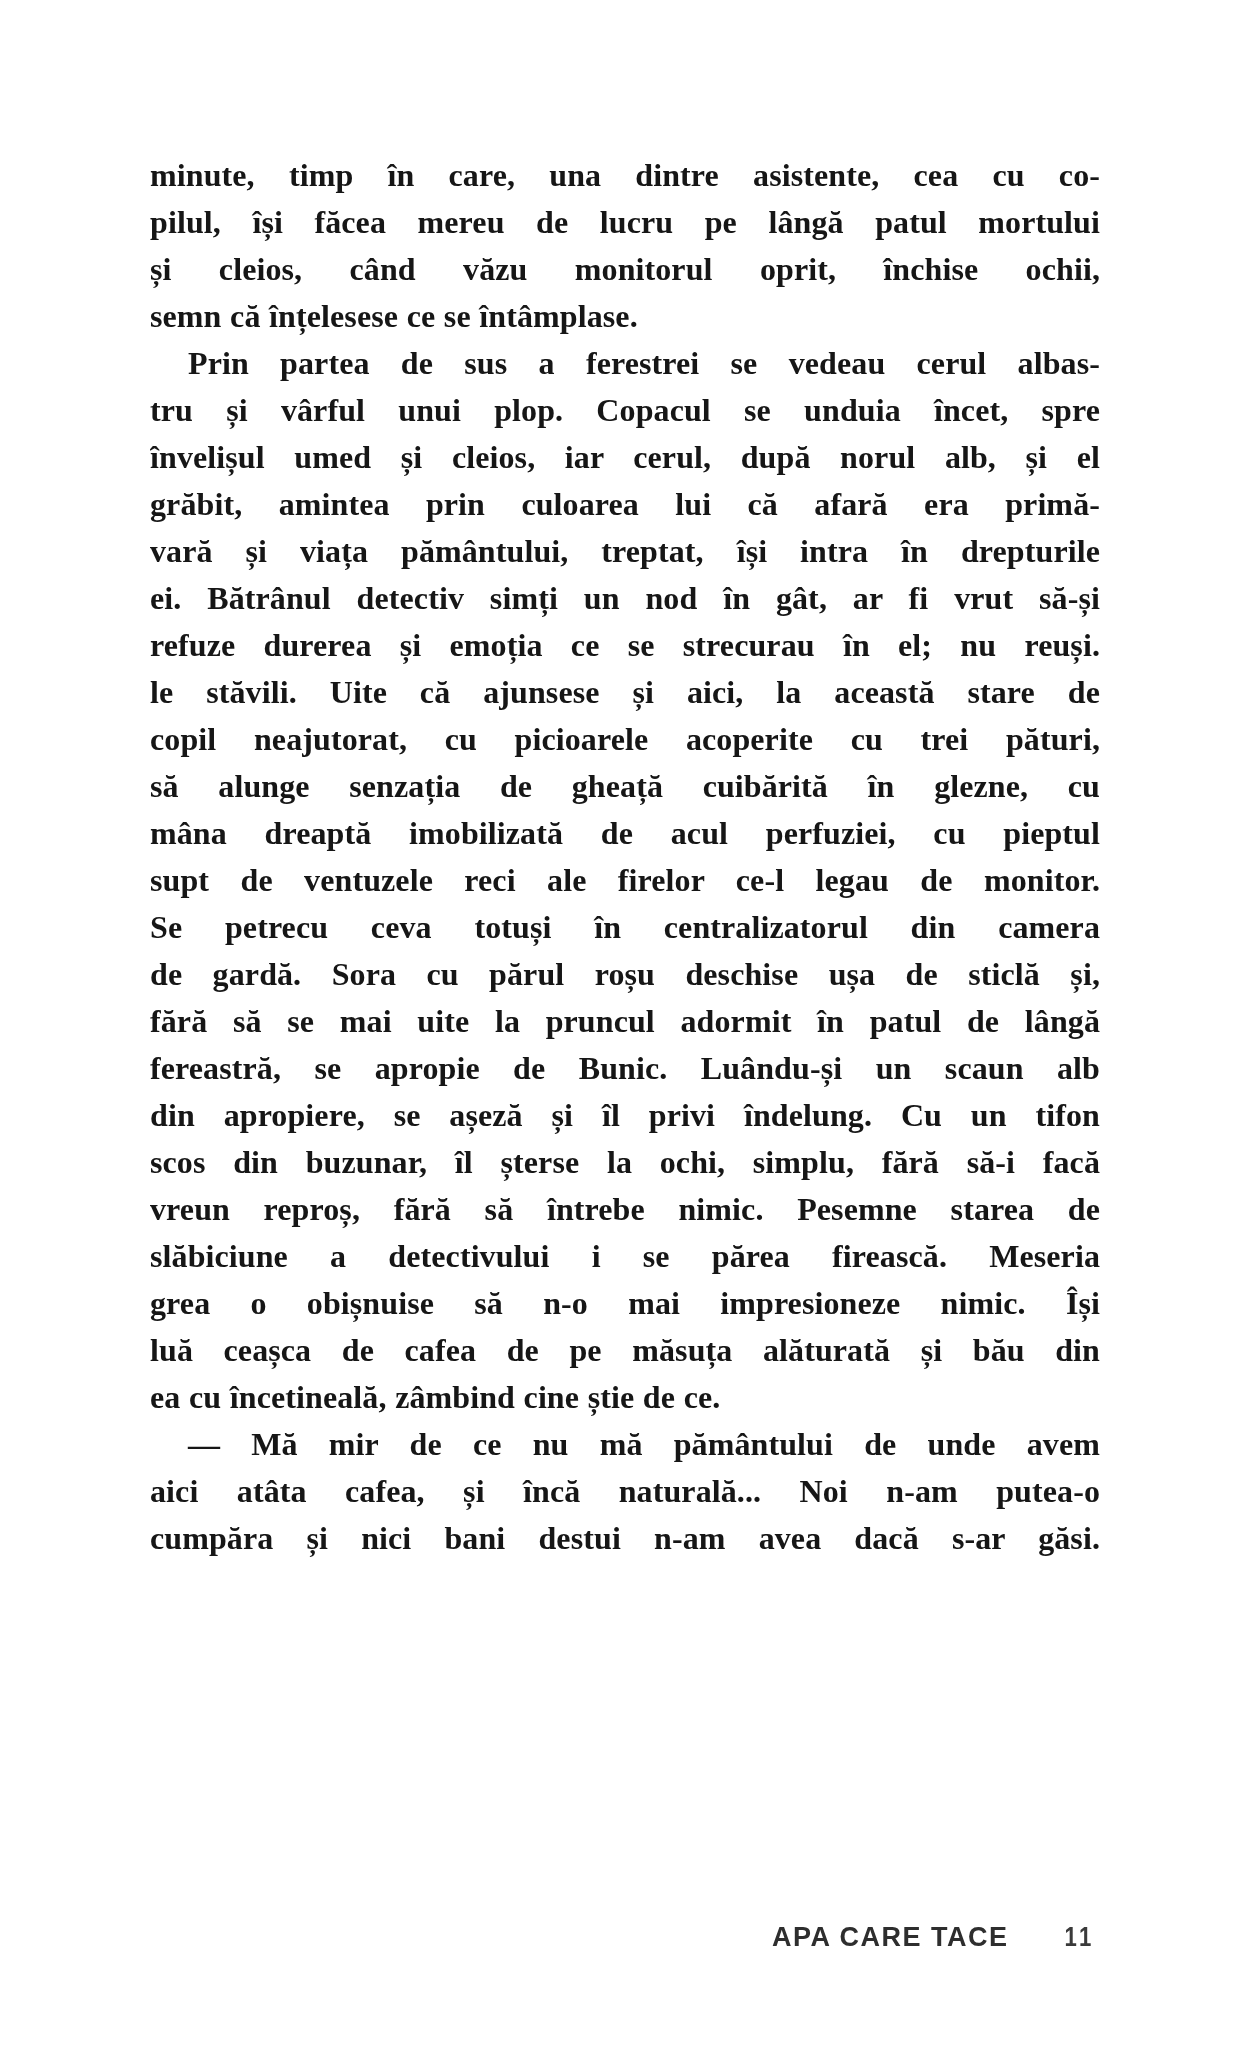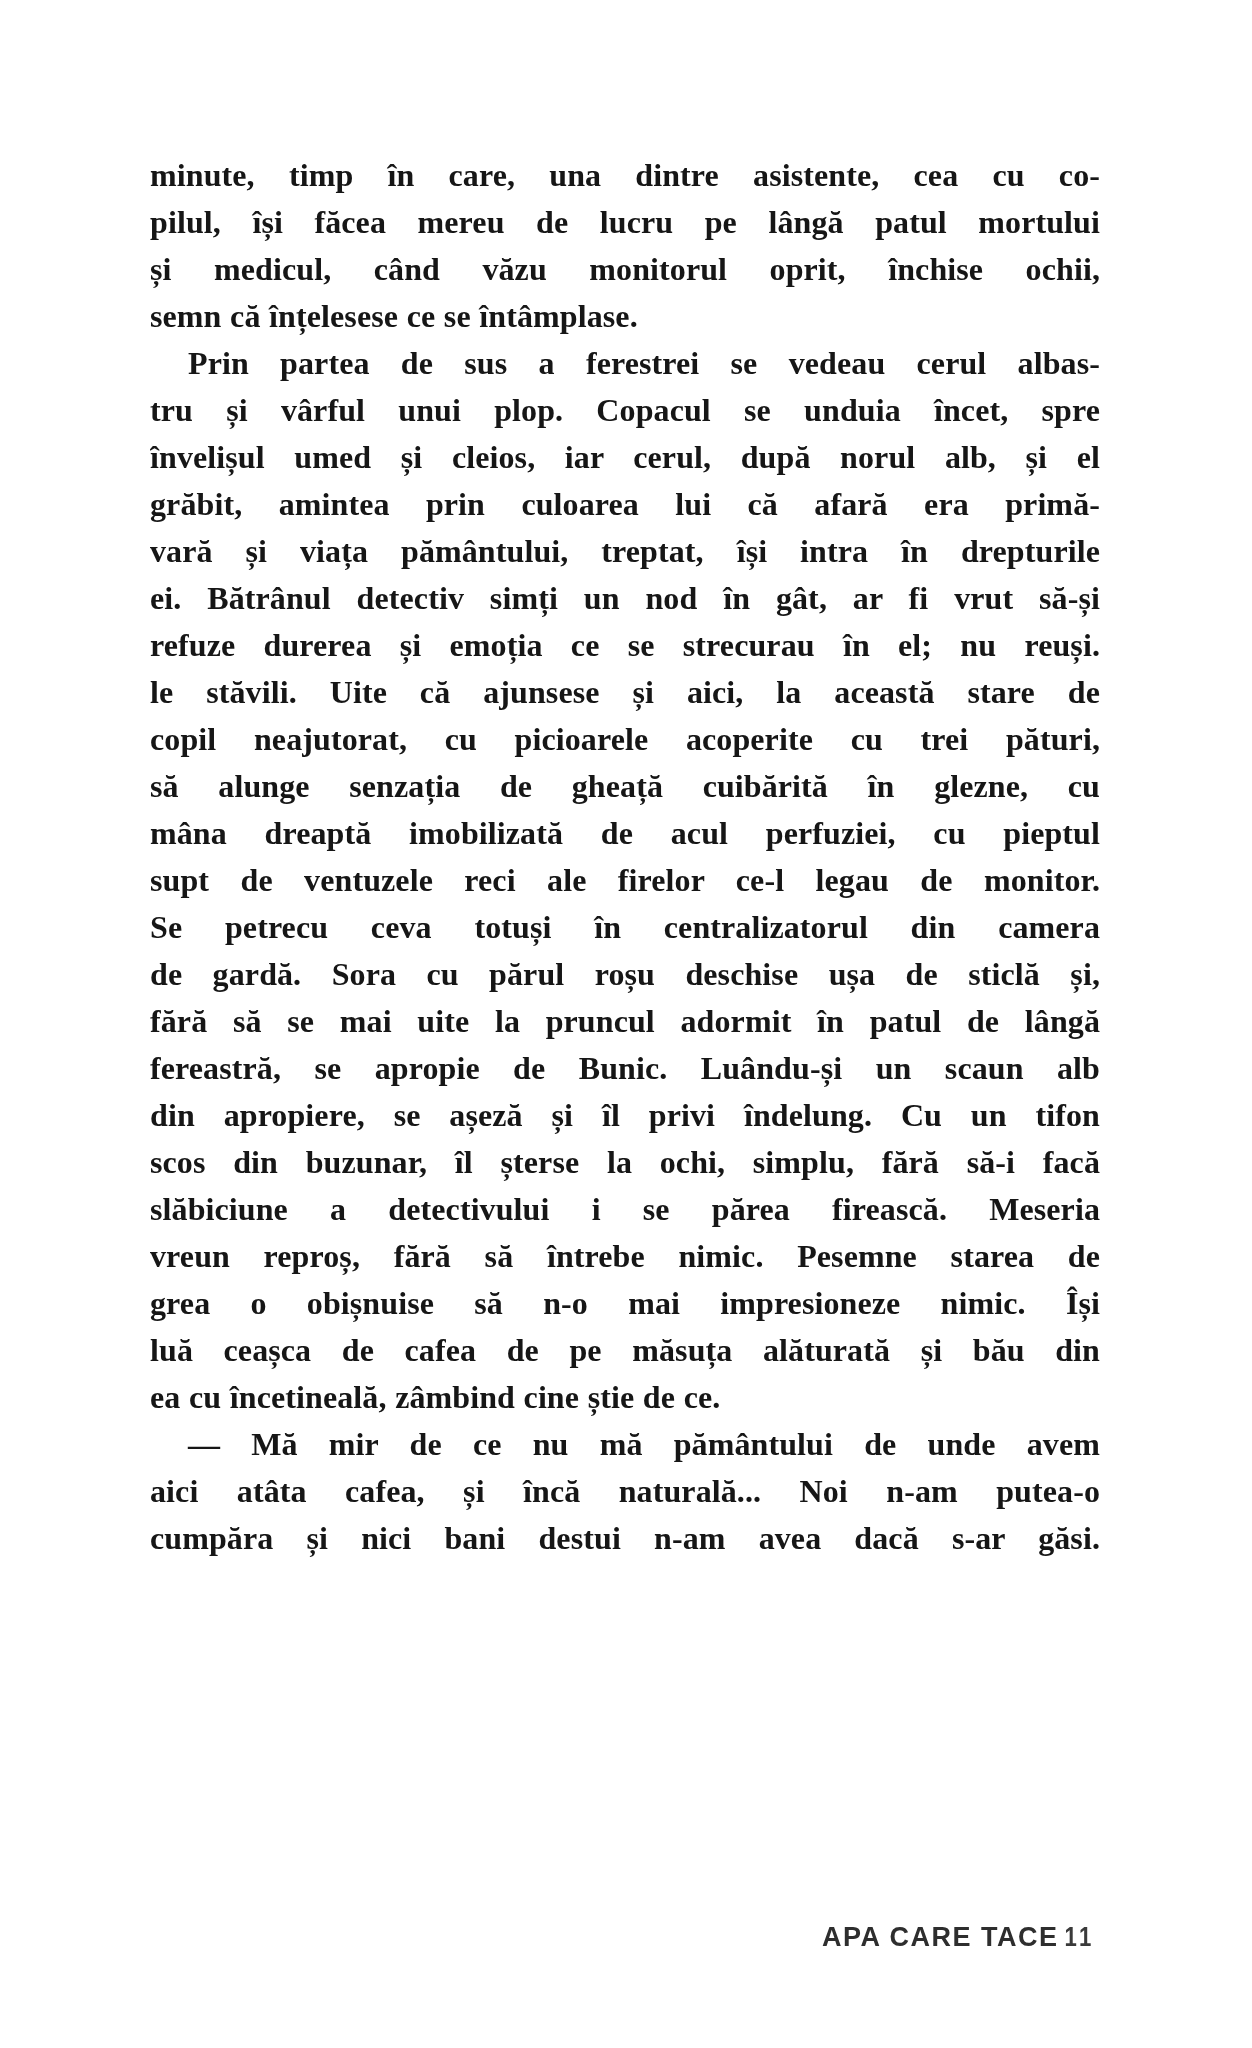--- a/index.html
+++ b/index.html
@@ -43,20 +43,21 @@
     text-indent: 38px;
   }
   .footer {
     position: absolute;
     left: 150px;
     top: 1922px;
     width: 945px;
     display: flex;
     justify-content: flex-end;
     align-items: center;
+    gap: 50px;
     font-family: "Liberation Sans", sans-serif;
   }
   .running-title {
     font-size: 27px;
     letter-spacing: 1.5px;
     color: #2e2e2e;
   }
   .page-number {
     font-size: 27px;
     letter-spacing: 4px;
@@ -67,42 +68,42 @@
 </style>
 </head>
 <body>
 
 <div class="page">
 
   <main class="text-block">
 
   <div class="line">minute, timp în care, una dintre asistente, cea cu co-</div>
       <div class="line">pilul, își făcea mereu de lucru pe lângă patul mortului</div>
-      <div class="line">și medicul, când văzu monitorul oprit, închise ochii,</div>
+      <div class="line">și cleios, când văzu monitorul oprit, închise ochii,</div>
       <div class="line flush">semn că înțelesese ce se întâmplase.</div>
       <div class="line indent">Prin partea de sus a ferestrei se vedeau cerul albas-</div>
       <div class="line">tru și vârful unui plop. Copacul se unduia încet, spre</div>
       <div class="line">învelișul umed și cleios, iar cerul, după norul alb, și el</div>
       <div class="line">grăbit, amintea prin culoarea lui că afară era primă-</div>
       <div class="line">vară și viața pământului, treptat, își intra în drepturile</div>
       <div class="line">ei. Bătrânul detectiv simți un nod în gât, ar fi vrut să-și</div>
       <div class="line">refuze durerea și emoția ce se strecurau în el; nu reuși.</div>
       <div class="line">le stăvili. Uite că ajunsese și aici, la această stare de</div>
       <div class="line">copil neajutorat, cu picioarele acoperite cu trei pături,</div>
       <div class="line">să alunge senzația de gheață cuibărită în glezne, cu</div>
       <div class="line">mâna dreaptă imobilizată de acul perfuziei, cu pieptul</div>
       <div class="line">supt de ventuzele reci ale firelor ce-l legau de monitor.</div>
       <div class="line">Se petrecu ceva totuși în centralizatorul din camera</div>
       <div class="line">de gardă. Sora cu părul roșu deschise ușa de sticlă și,</div>
       <div class="line">fără să se mai uite la pruncul adormit în patul de lângă</div>
       <div class="line">fereastră, se apropie de Bunic. Luându-și un scaun alb</div>
       <div class="line">din apropiere, se așeză și îl privi îndelung. Cu un tifon</div>
       <div class="line">scos din buzunar, îl șterse la ochi, simplu, fără să-i facă</div>
+      <div class="line">vreun reproș, fără să întrebe nimic. Pesemne starea de</div>
       <div class="line">slăbiciune a detectivului i se părea firească. Meseria</div>
-      <div class="line">vreun reproș, fără să întrebe nimic. Pesemne starea de</div>
       <div class="line">grea o obișnuise să n-o mai impresioneze nimic. Își</div>
       <div class="line">luă ceașca de cafea de pe măsuța alăturată și bău din</div>
       <div class="line flush">ea cu încetineală, zâmbind cine știe de ce.</div>
       <div class="line indent">— Mă mir de ce nu mă pământului de unde avem</div>
       <div class="line">aici atâta cafea, și încă naturală... Noi n-am putea-o</div>
       <div class="line">cumpăra și nici bani destui n-am avea dacă s-ar găsi.</div>
     </main>
 
   <footer class="footer">
     <span class="running-title">APA CARE TACE</span>

